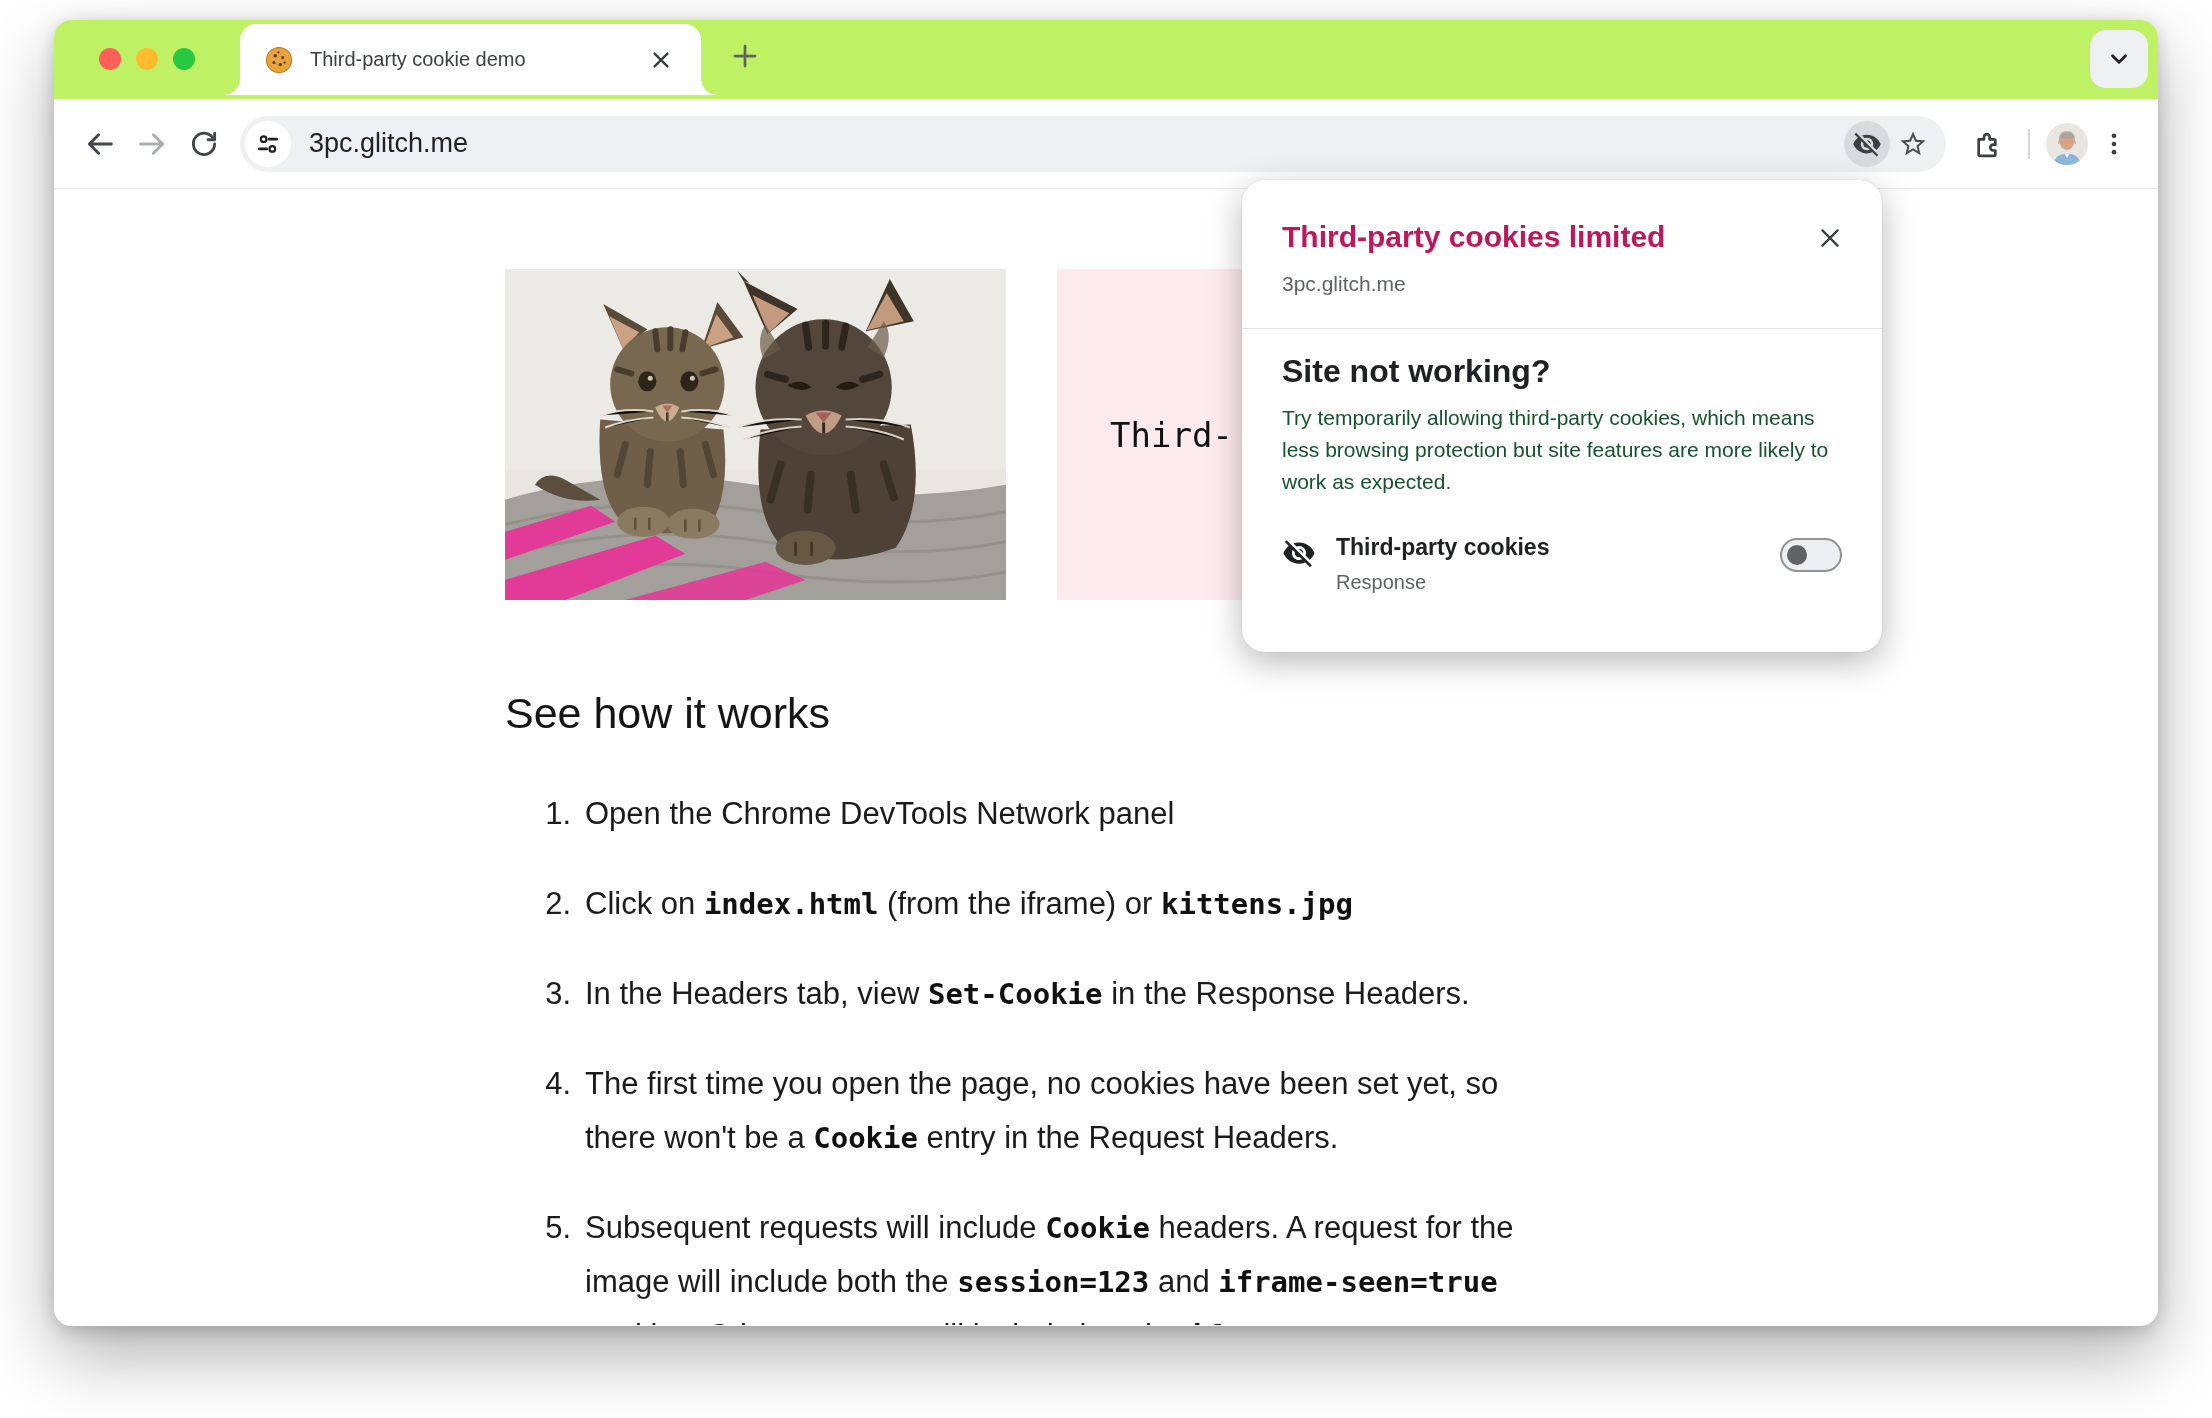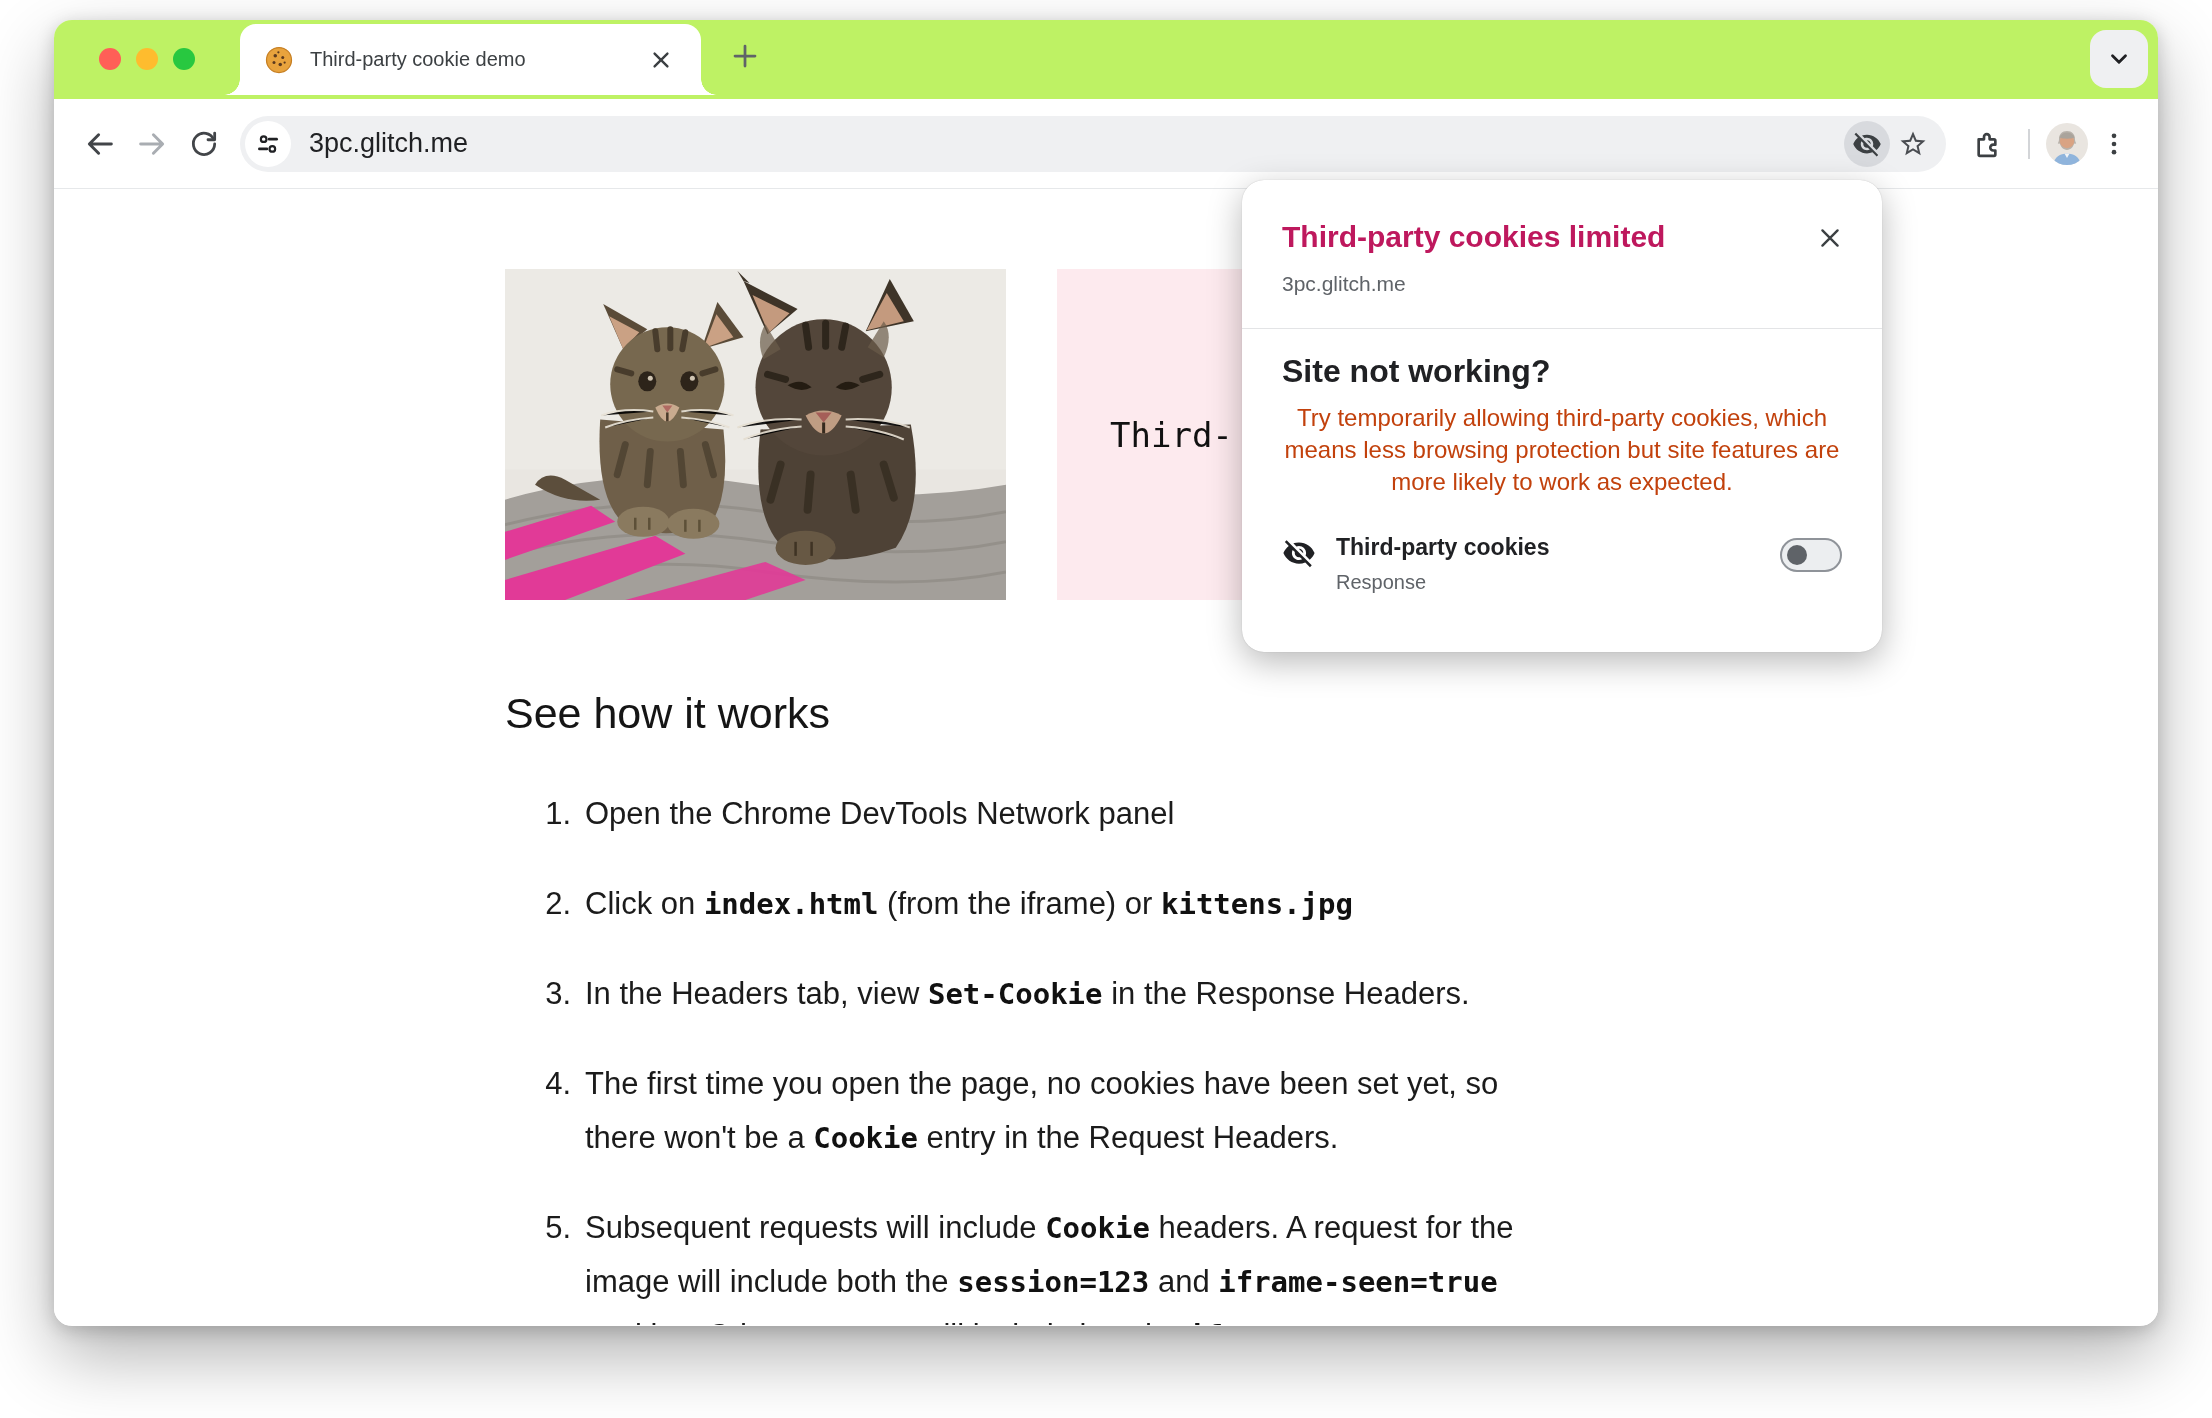--- a/index.html
+++ b/index.html
@@ -63,21 +63,21 @@
   .popup { position:absolute; left:1188px; top:160px; width:640px; height:472px; background:#fff;
     border-radius:22px; box-shadow:0 10px 34px rgba(0,0,0,.28), 0 0 1px rgba(0,0,0,.25); z-index:20; }
   .popup-header { padding:40px 40px 0 40px; }
   .popup-title { font-size:30px; font-weight:700; color:#be185d; }
   .popup-site { margin-top:18px; font-size:21px; color:#5f6368; }
   .popup-close { position:absolute; right:30px; top:36px; width:44px; height:44px; border-radius:50%;
     display:flex; align-items:center; justify-content:center; }
   .popup-divider { margin-top:32px; height:1px; background:#e3e4e6; }
   .popup-body { padding:24px 40px 0 40px; }
   .popup-q { font-size:32px; font-weight:700; color:#202124; }
-  .popup-desc { margin-top:12px; font-size:24px; line-height:32px; color:#c2410c; max-width:560px;text-align:center; }
+  .popup-desc { margin-top:12px; font-size:21px; line-height:32px; color:#14532d; max-width:560px; }
   .cookie-row { margin-top:36px; display:flex; align-items:flex-start; }
   .row-icon { width:42px; flex:0 0 auto; padding-top:2px; }
   .row-labels { margin-left:12px; flex:1; }
   .row-label { font-size:23px; font-weight:700; color:#202124; }
   .row-sub { margin-top:10px; font-size:20px; color:#5f6368; }
   .toggle { width:62px; height:34px; border:2px solid #8f9399; border-radius:17px; background:#eceef0;
     position:relative; flex:0 0 auto; margin-top:4px; }
   .toggle .knob { position:absolute; left:5px; top:5px; width:20px; height:20px; border-radius:50%;
     background:#5f6368; }
 

